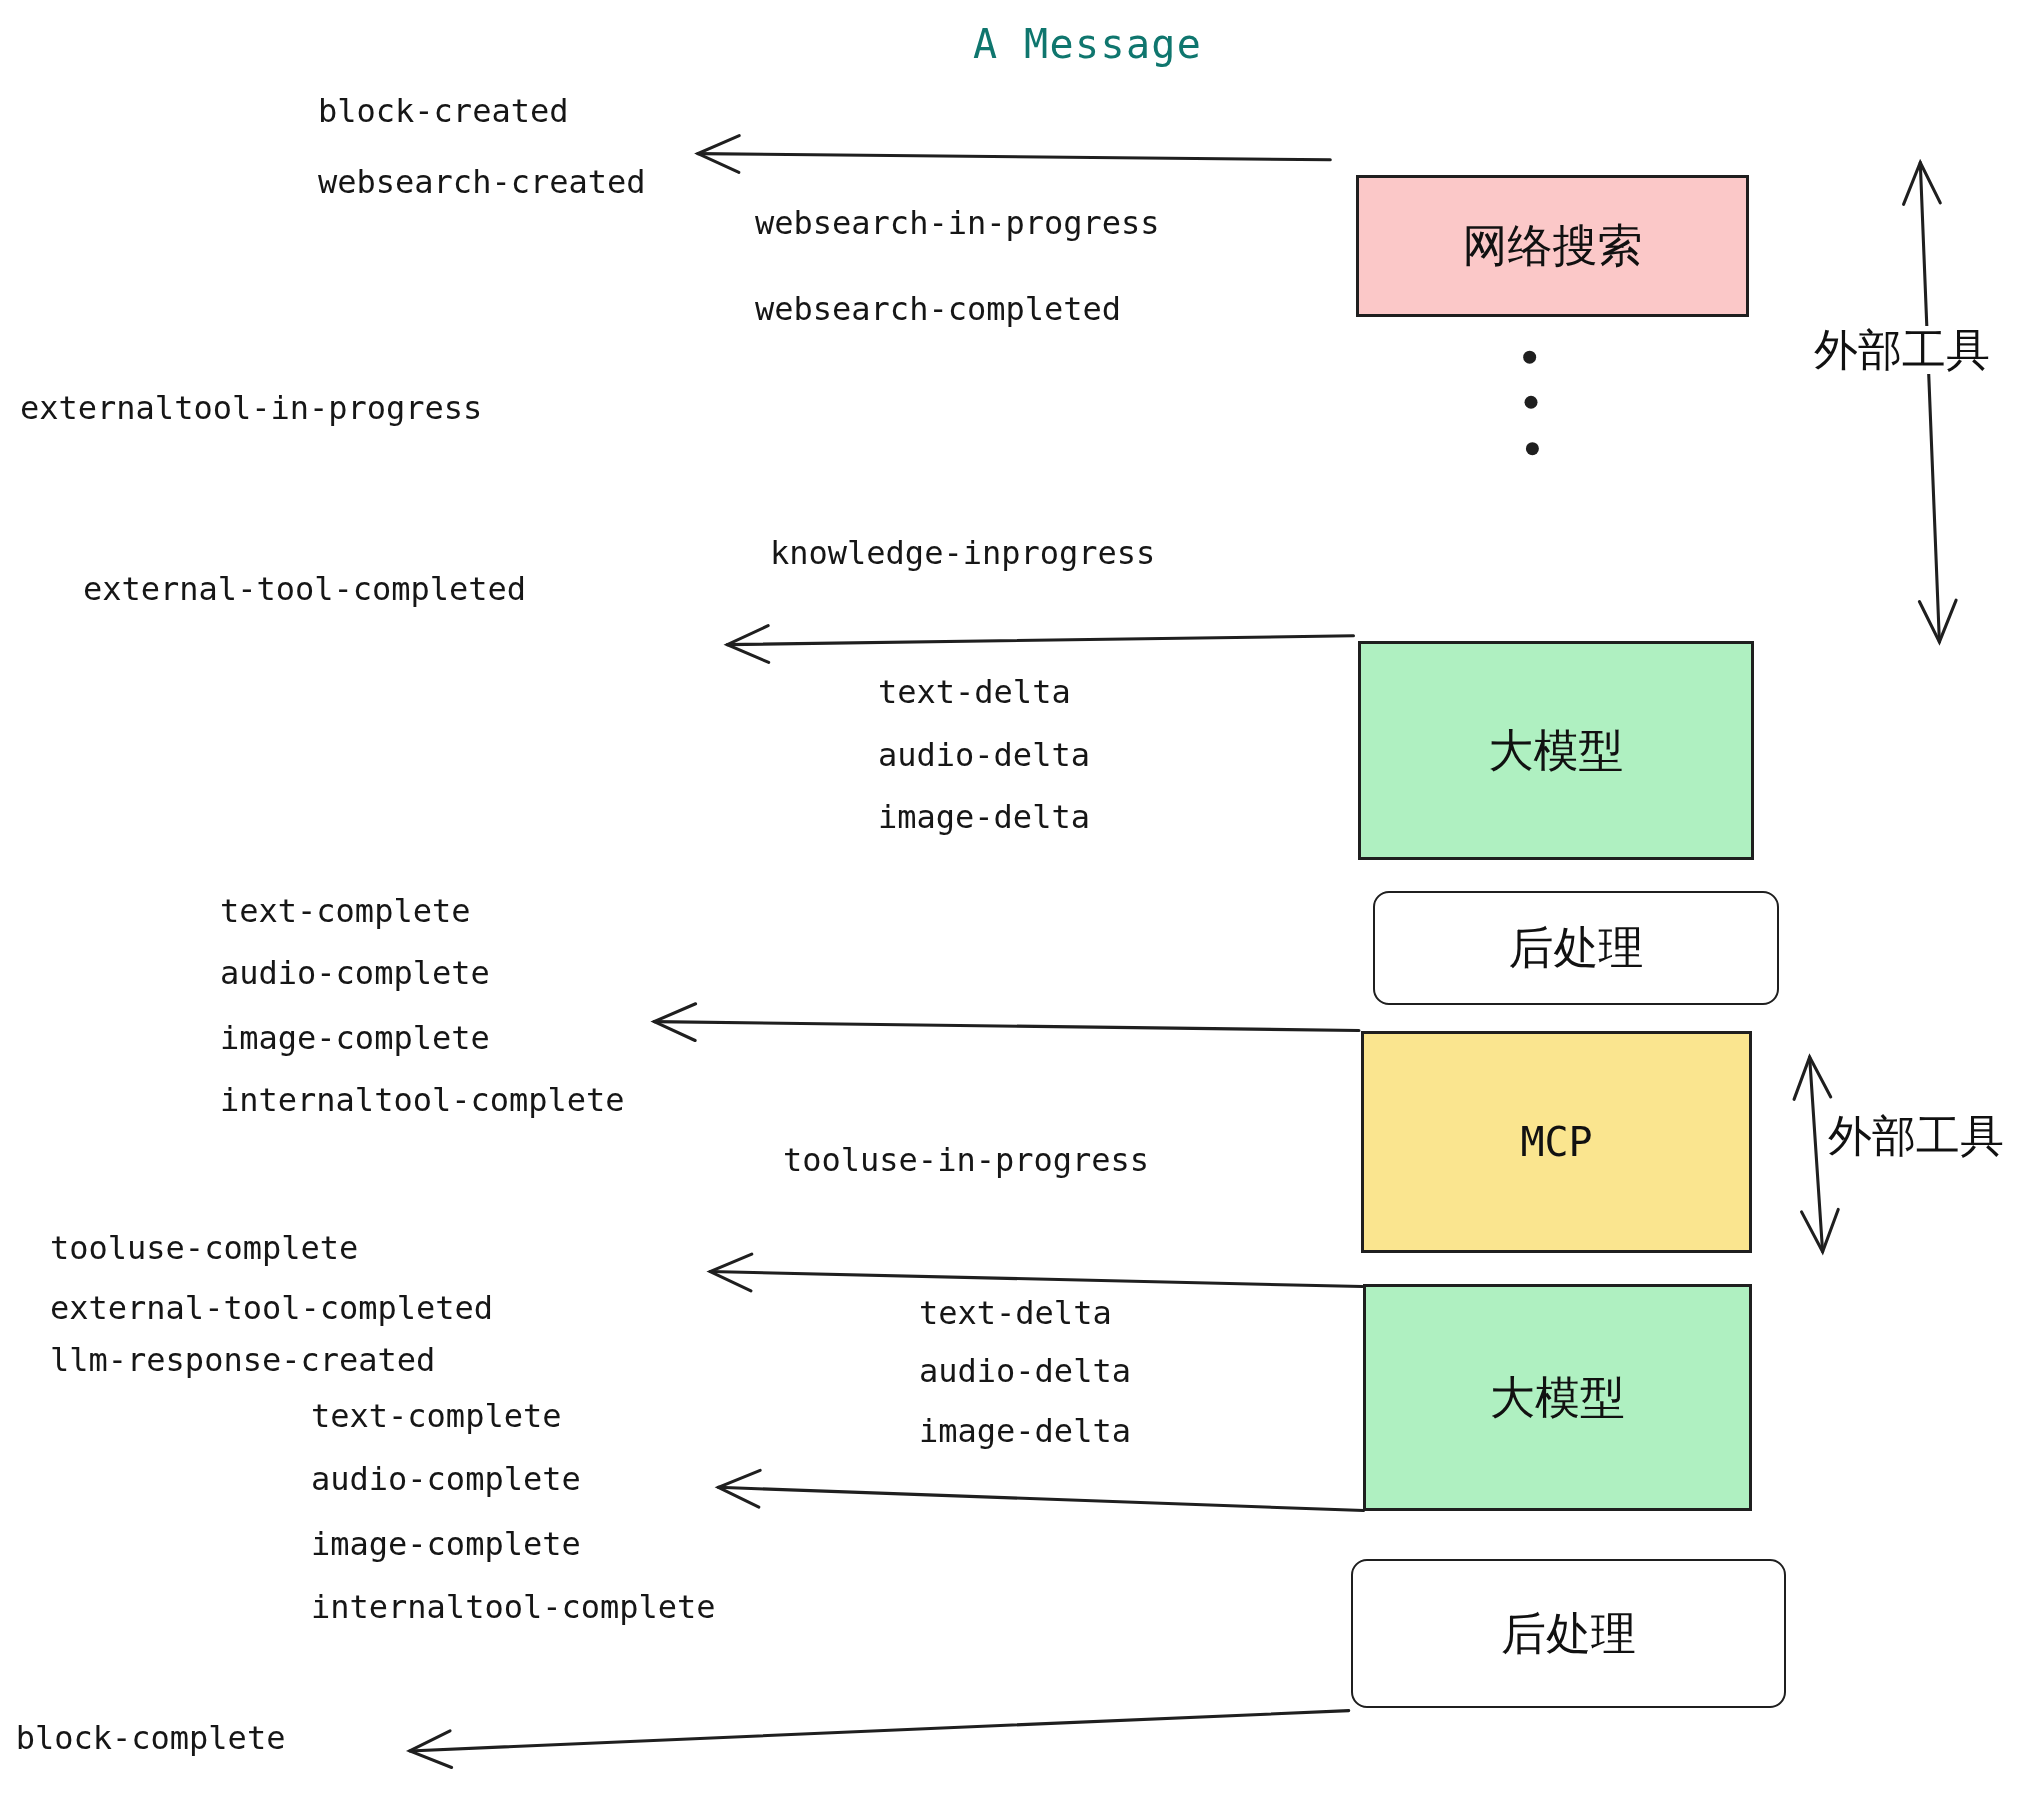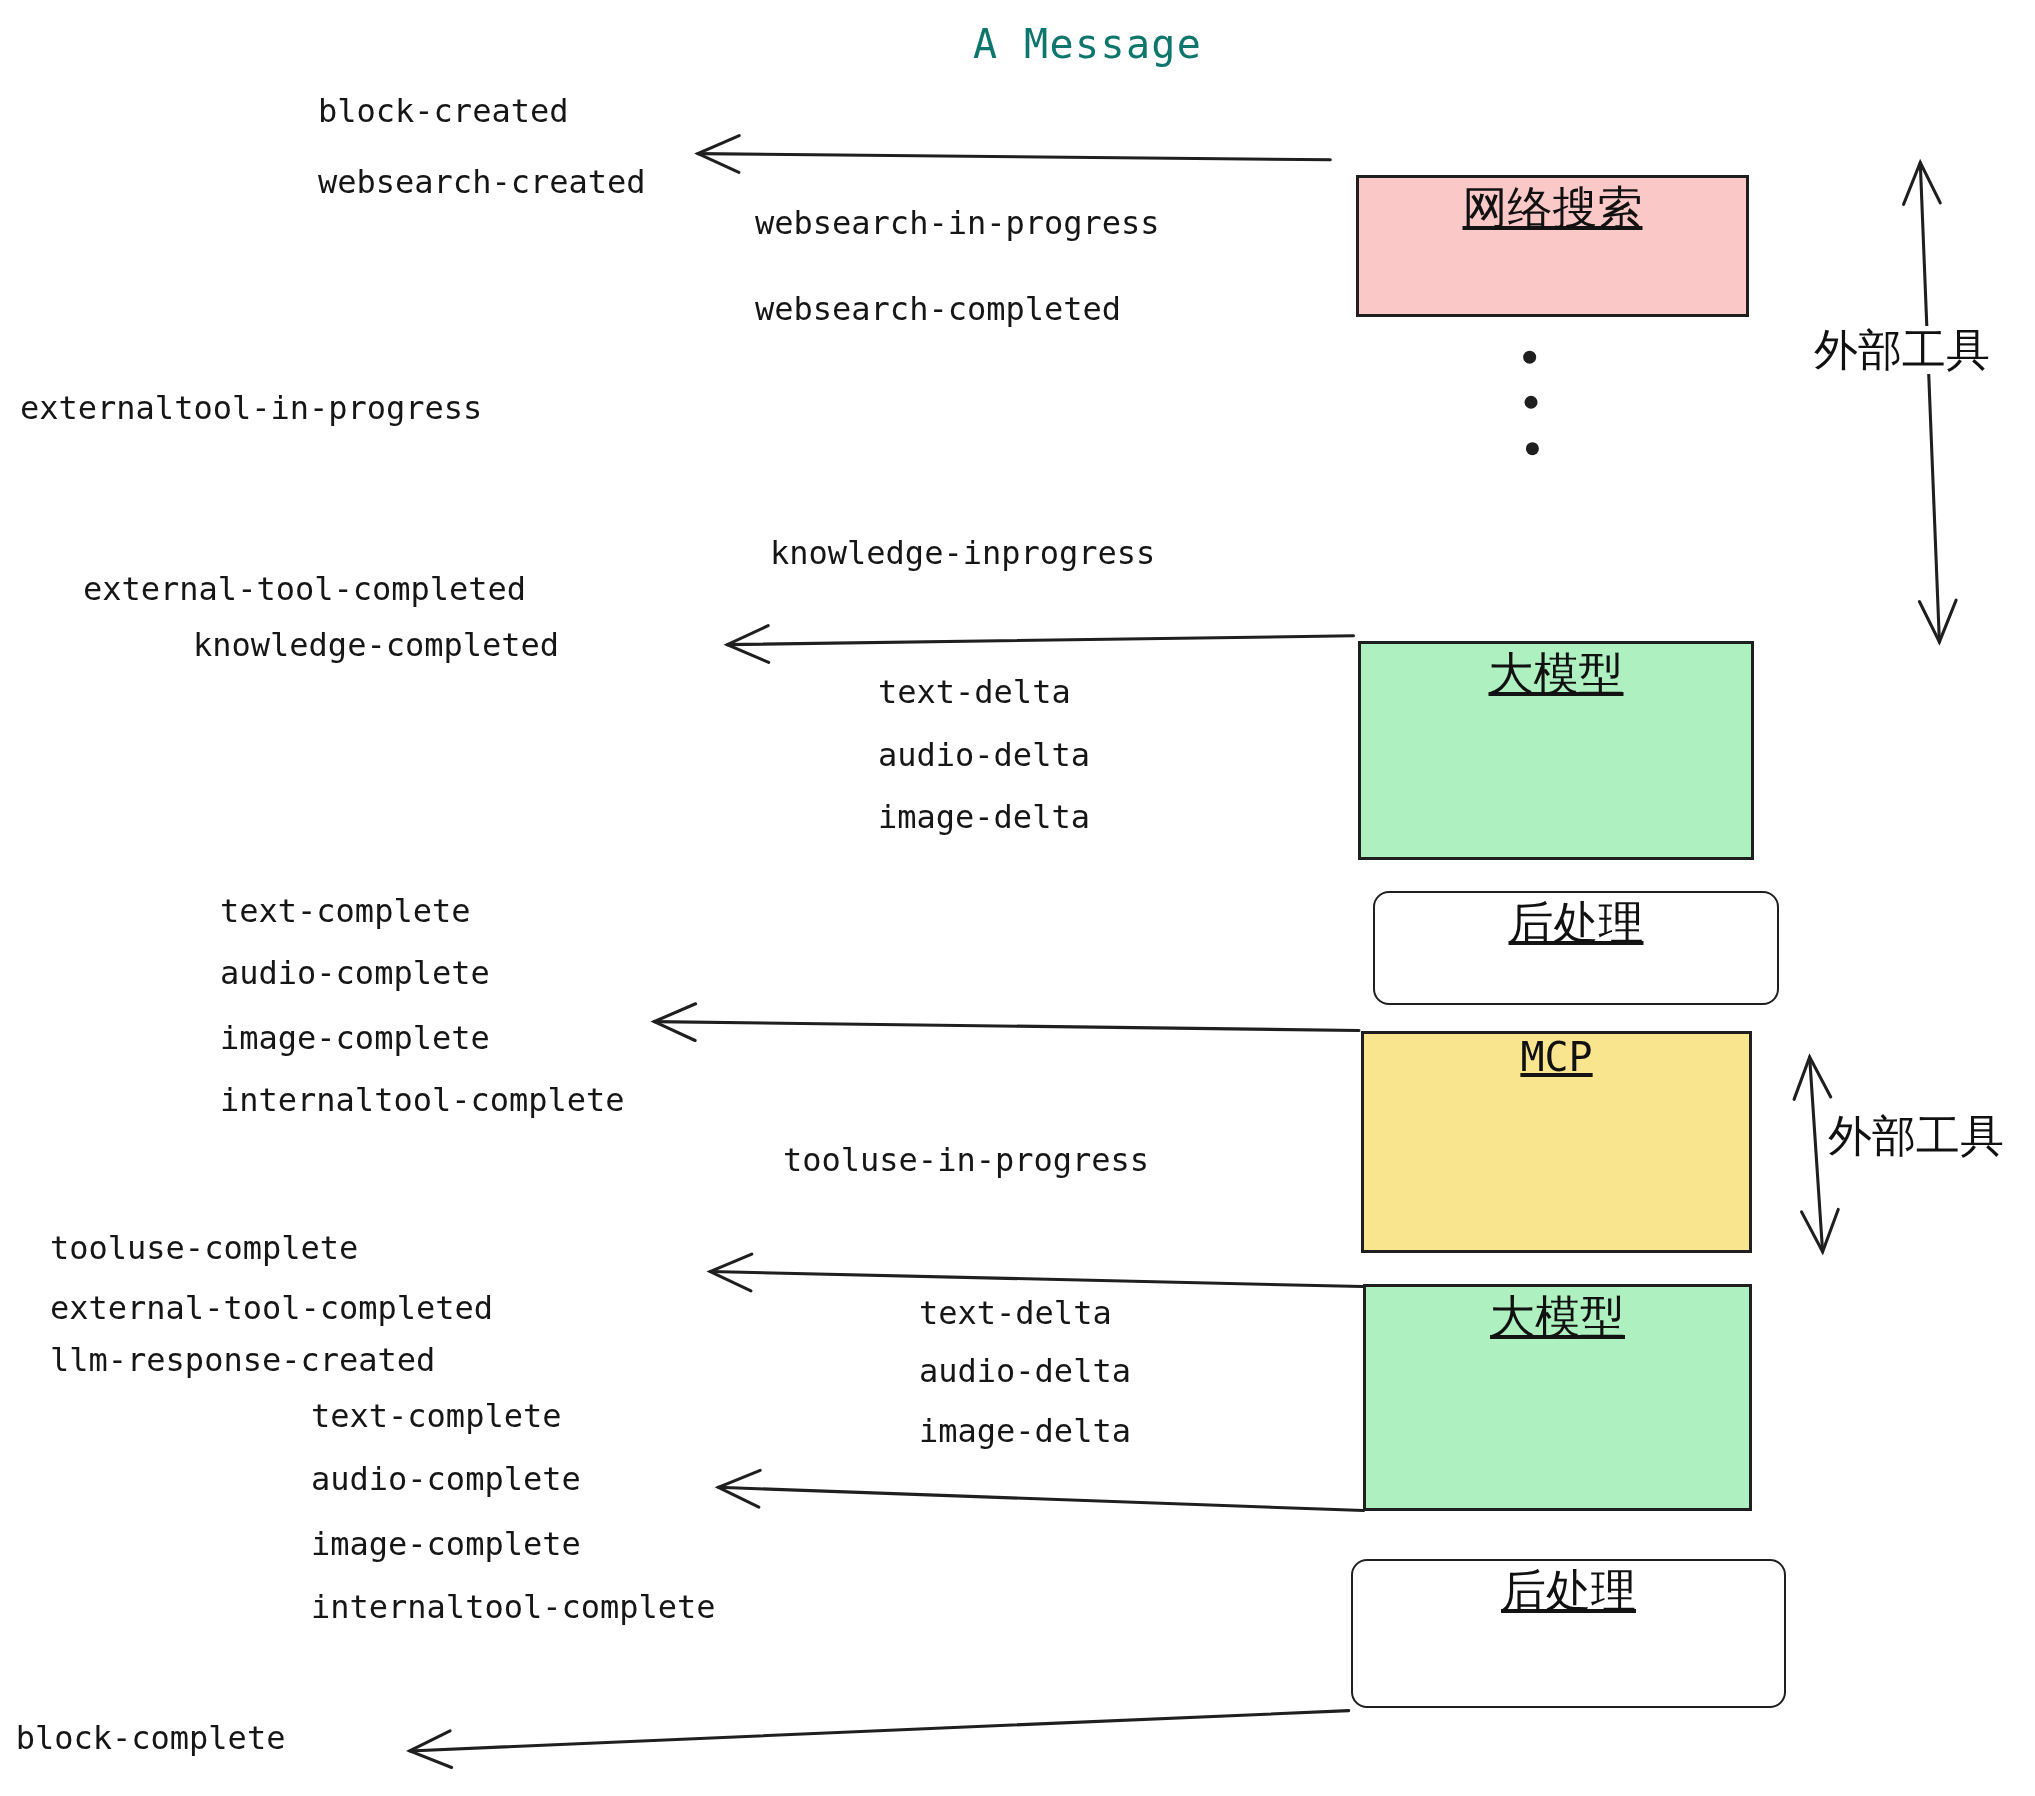--- a/index.html
+++ b/index.html
@@ -11,21 +11,21 @@
   .ev{
     position:absolute;font-size:32px;line-height:1.1;white-space:nowrap;
     font-family:"DejaVu Sans Mono", monospace;color:#161616;
   }
   .title{
     position:absolute;left:973px;top:20.5px;font-size:40px;letter-spacing:1.4px;
     font-family:"DejaVu Sans Mono", monospace;color:#0f766e;
   }
   .box{
     position:absolute;box-sizing:border-box;border:3.4px solid #1f1f1f;
-    display:flex;justify-content:center;text-decoration:underline;
+    display:flex;align-items:center;justify-content:center;
   }
   .box .lbl{
     font-family:"Liberation Sans", sans-serif;font-size:45px;color:#111111;white-space:nowrap;
   }
   .box.thin{border-width:2.7px;border-radius:16px;}
   .box.pink{background:#fbc8c8;}
   .box.green{background:#aff0c1;}
   .box.yellow{background:#fae58f;}
   .box.white{background:#ffffff;}
   .box.mcp .lbl{font-family:"DejaVu Sans Mono", monospace;font-size:40px;}
@@ -84,21 +84,20 @@
 
   <div class="title">A Message</div>
 
   <div class="ev" style="left:318px;top:94px">block-created</div>
   <div class="ev" style="left:318px;top:165px">websearch-created</div>
   <div class="ev" style="left:755px;top:206px">websearch-in-progress</div>
   <div class="ev" style="left:755px;top:292px">websearch-completed</div>
   <div class="ev" style="left:20px;top:391px">externaltool-in-progress</div>
   <div class="ev" style="left:770px;top:536px">knowledge-inprogress</div>
   <div class="ev" style="left:83px;top:572px">external-tool-completed</div>
-  <div class="ev" style="left:193px;top:628px">knowledge-completed</div>
   <div class="ev" style="left:878px;top:675px">text-delta</div>
   <div class="ev" style="left:878px;top:738px">audio-delta</div>
   <div class="ev" style="left:878px;top:800px">image-delta</div>
   <div class="ev" style="left:220px;top:894px">text-complete</div>
   <div class="ev" style="left:220px;top:956px">audio-complete</div>
   <div class="ev" style="left:220px;top:1021px">image-complete</div>
   <div class="ev" style="left:220px;top:1083px">internaltool-complete</div>
   <div class="ev" style="left:783px;top:1143px">tooluse-in-progress</div>
   <div class="ev" style="left:50px;top:1231px">tooluse-complete</div>
   <div class="ev" style="left:50px;top:1291px">external-tool-completed</div>

